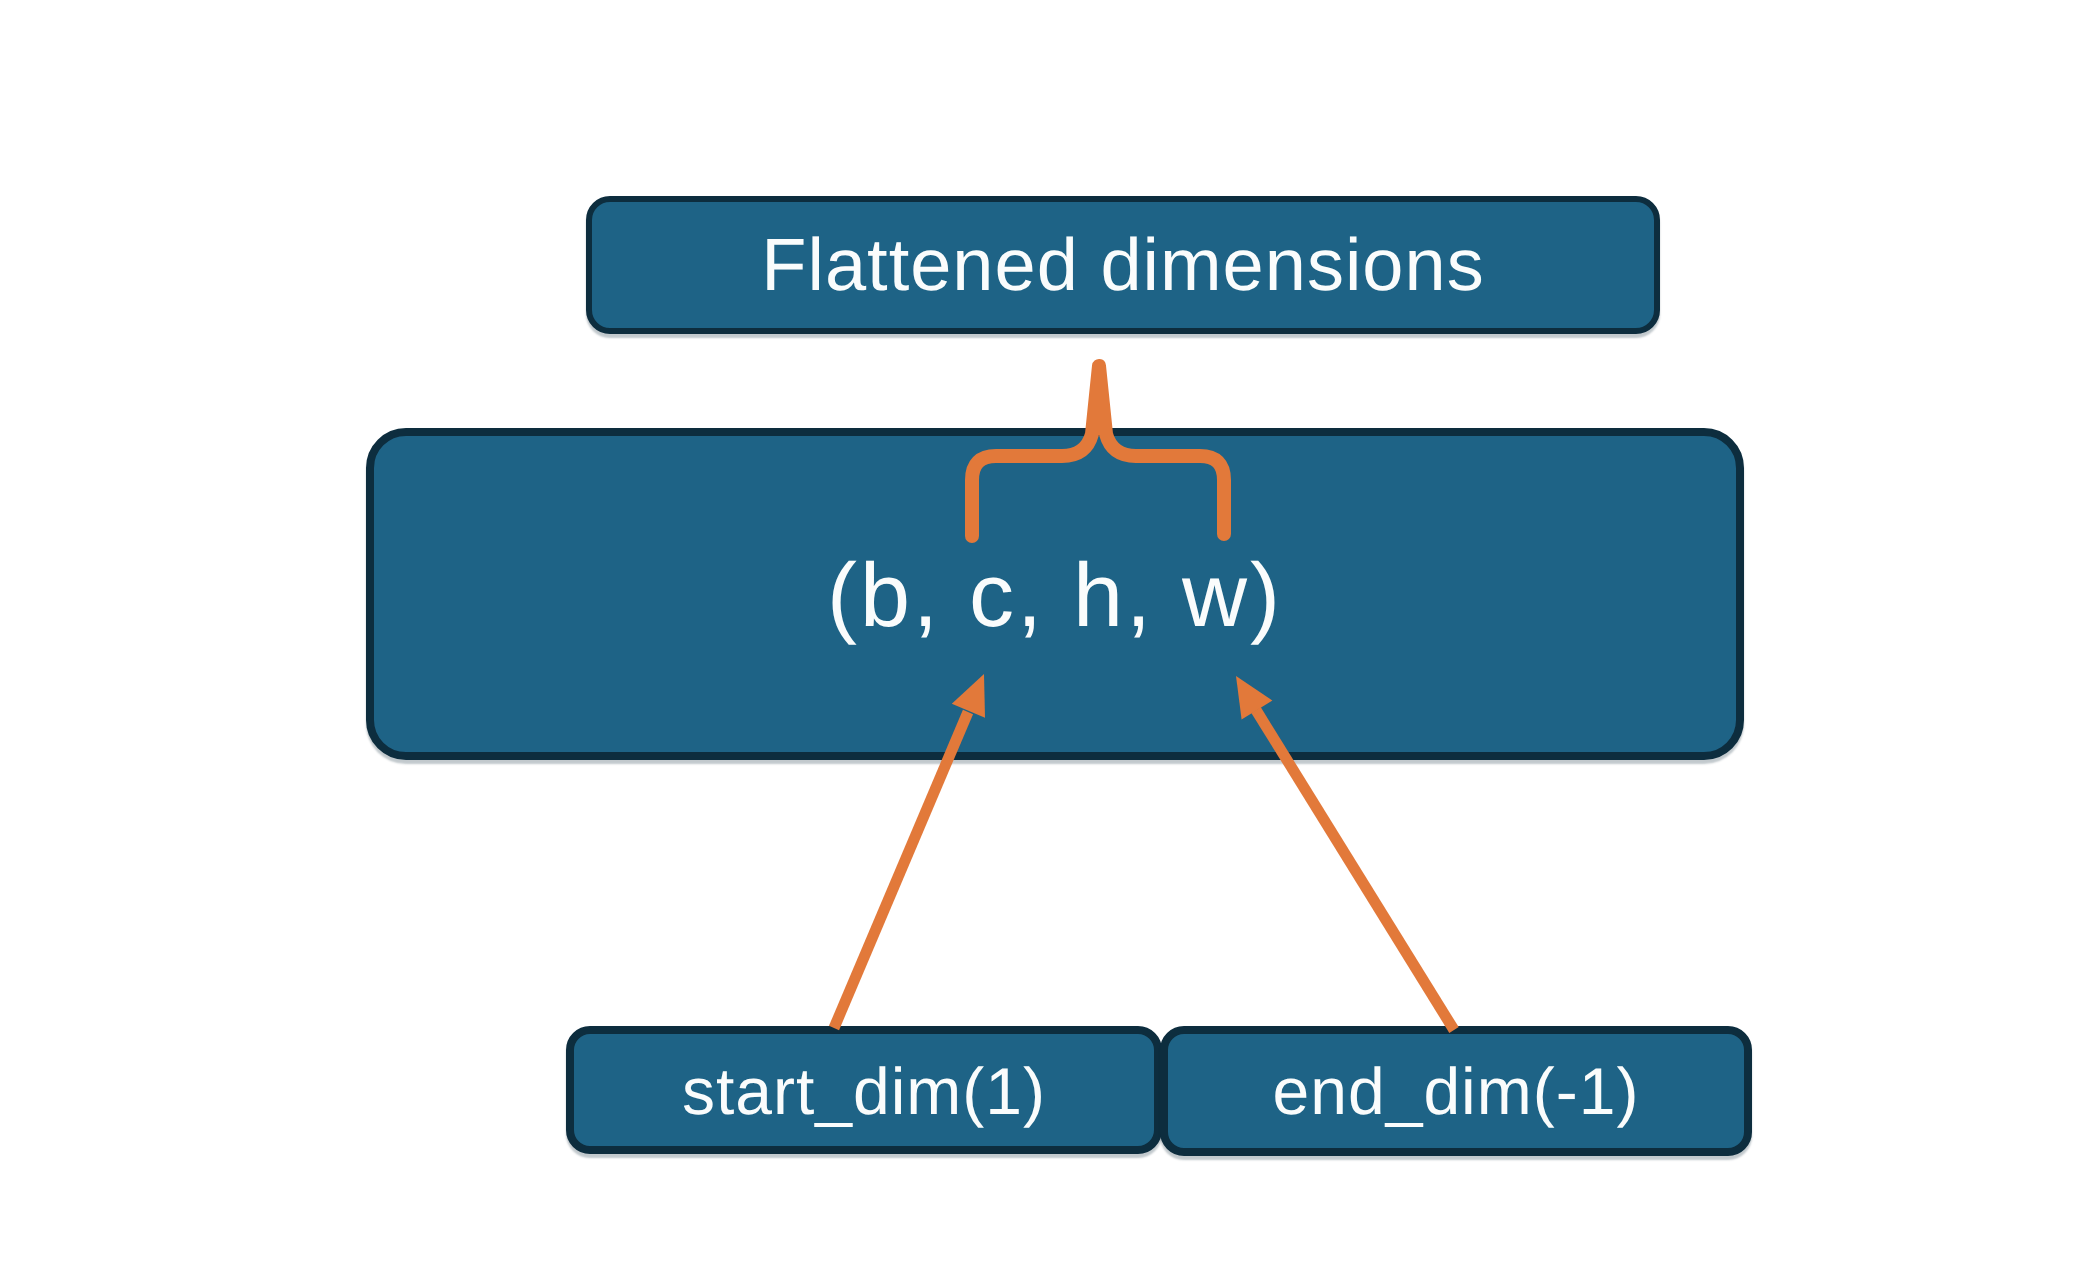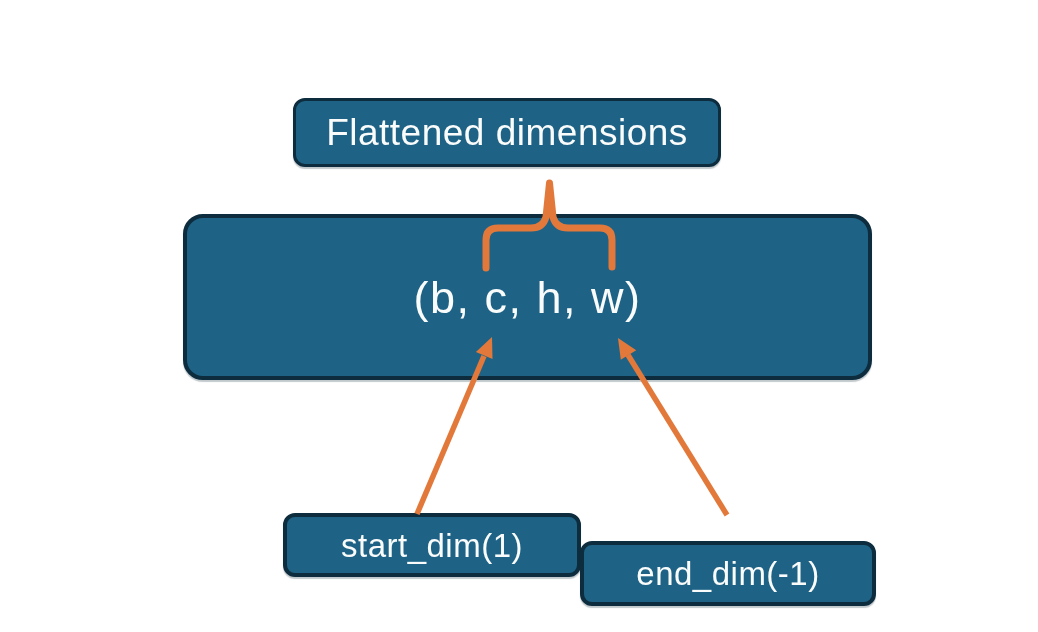--- a/index.html
+++ b/index.html
@@ -30,39 +30,38 @@
     align-items:center;
     justify-content:center;
     color:var(--text);
     box-shadow:0 2px 1px rgba(10,40,56,0.25);
   }
   .node .label{
     white-space:nowrap;
     line-height:1;
   }
   .node-flattened{
-    left:293px; top:98px; width:428px; height:69px;
+    left:293px; top:98px; width:537px; height:69px;
     border-width:3px;
     border-radius:12px;
   }
   .node-flattened .label{ font-size:37px; letter-spacing:0.5px; }
   .node-tensor{
     left:183px; top:214px; width:689px; height:166px;
     border-radius:20px;
   }
   .node-tensor .label{ font-size:45px; letter-spacing:1.5px; }
   .node-start{
     left:267px; top:513px; width:298px; height:64px;
     border-radius:12px;
     margin-left:16px;
   }
   .node-end{
     left:580px; top:513px; width:296px; height:65px;
     border-radius:12px;
-    margin-top:28px;
   }
   .node-start .label,
   .node-end .label{ font-size:33px; letter-spacing:0.5px; }
 
   .annotation-layer{
     position:absolute;
     left:0; top:0;
     width:1038px;
     height:632px;
     pointer-events:none;

